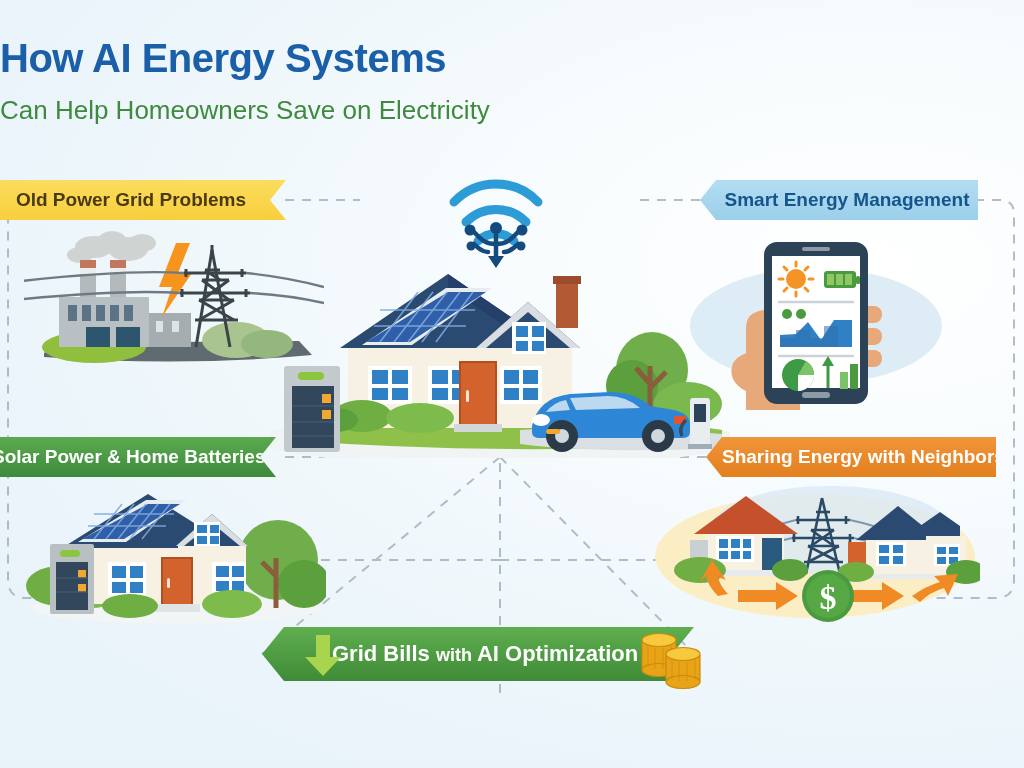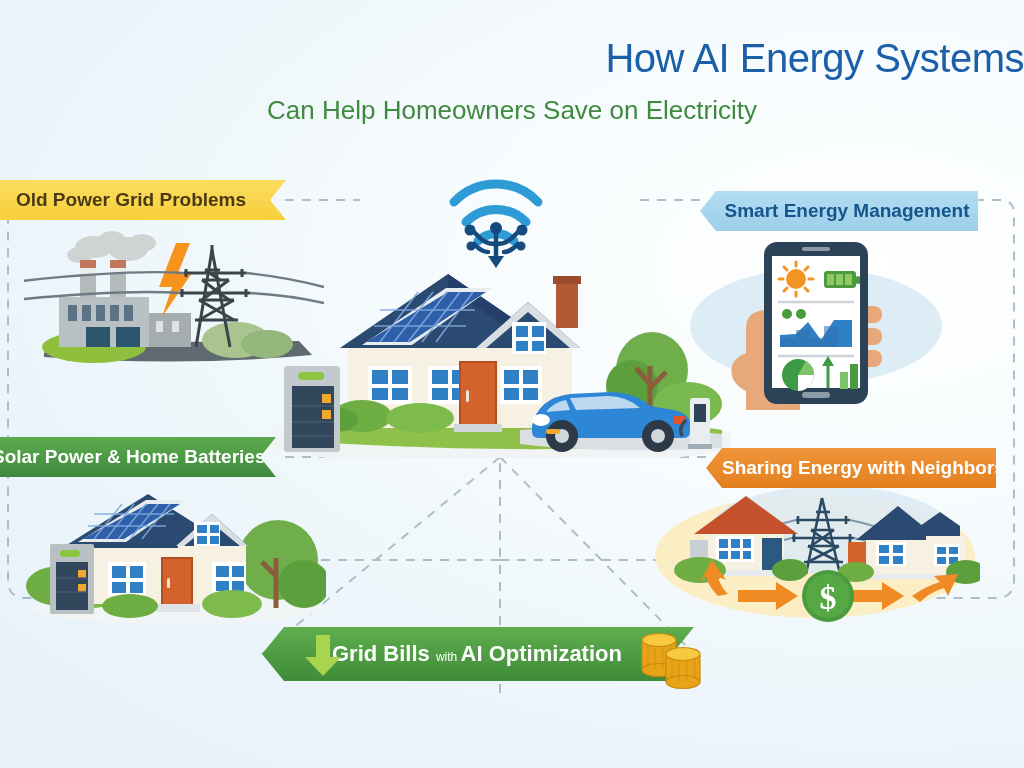--- a/index.html
+++ b/index.html
@@ -8,44 +8,44 @@
     font-family:"Liberation Sans", sans-serif;
     background:#eef6fa;
   }
   #canvas{position:relative;width:1024px;height:768px;
     background:
       radial-gradient(120% 90% at 85% 35%, #ffffff 0%, #f6fbfd 35%, #eaf4fa 75%, #e7f2f9 100%);
     overflow:hidden;}
 
   
   #title{
-    position:absolute;top:36px;left:0;width:1024px;text-align:right;
-    font-size:40px;font-weight:normal;color:#1a5fa8;letter-spacing:-.5px;
+    position:absolute;top:36px;left:0;width:1024px;text-align:left;
+    font-size:40px;font-weight:bold;color:#1a5fa8;letter-spacing:-.5px;
     font-family:"Liberation Sans", sans-serif;
   }
   #subtitle{
-    position:absolute;top:95px;left:0;width:1024px;text-align:center;
+    position:absolute;top:95px;left:0;width:1024px;
     font-size:26px;color:#3f8a3f;font-family:"Liberation Sans", sans-serif;
   }
 
   
   .ribbon{
     position:absolute;height:40px;line-height:40px;
     font-size:19px;font-weight:bold;white-space:nowrap;
     display:flex;align-items:center;
   }
   .ribbon .rlabel{width:100%;text-align:center;}
 
   .ribbon.left{
     clip-path:polygon(0 0, 100% 0, calc(100% - 16px) 50%, 100% 100%, 0 100%);
     padding-right:16px;box-sizing:border-box;
   }
   .ribbon.right{
     clip-path:polygon(16px 0, 100% 0, 100% 100%, 16px 100%, 0 50%);
-    padding-left:16px;box-sizing:border-box;margin-top:11px;
+    padding-left:16px;box-sizing:border-box;
   }
 
   #ribbon-grid{left:-8px;top:180px;width:294px;
     background:linear-gradient(180deg,#fcdc5e 0%,#f8cf3c 100%);color:#4a3a14;}
   #ribbon-smart{left:700px;top:180px;width:278px;
     background:linear-gradient(180deg,#b3ddf2 0%,#9ccfea 100%);color:#14558c;}
   #ribbon-solar{left:-8px;top:437px;width:284px;
     background:linear-gradient(180deg,#5aa martin 0%,#3f8a3f 100%);}
   #ribbon-solar{background:linear-gradient(180deg,#5caa4e 0%,#3d8a3d 100%);color:#ffffff;}
   #ribbon-share{left:706px;top:437px;width:290px;
@@ -54,21 +54,21 @@
   #ribbon-bottom{
     position:absolute;left:262px;top:627px;width:432px;height:54px;
     background:linear-gradient(180deg,#5fae4e 0%,#3f8b38 100%);
     clip-path:polygon(22px 0, 100% 0, calc(100% - 22px) 50%, 100% 100%, 22px 100%, 0 50%);
     display:flex;align-items:center;
   }
   #bottom-text{
     color:#fff;font-size:22px;font-weight:bold;white-space:nowrap;
     margin-left:70px;
   }
-  #bottom-text .lite{font-weight:normal;font-size:12px;}
+  #bottom-text .lite{font-weight:bold;font-size:18px;}
 
   
   #dashes{position:absolute;left:0;top:0;width:1024px;height:768px;pointer-events:none;}
 
   
   .scene{position:absolute;}
 </style>
 </head>
 <body>
 

